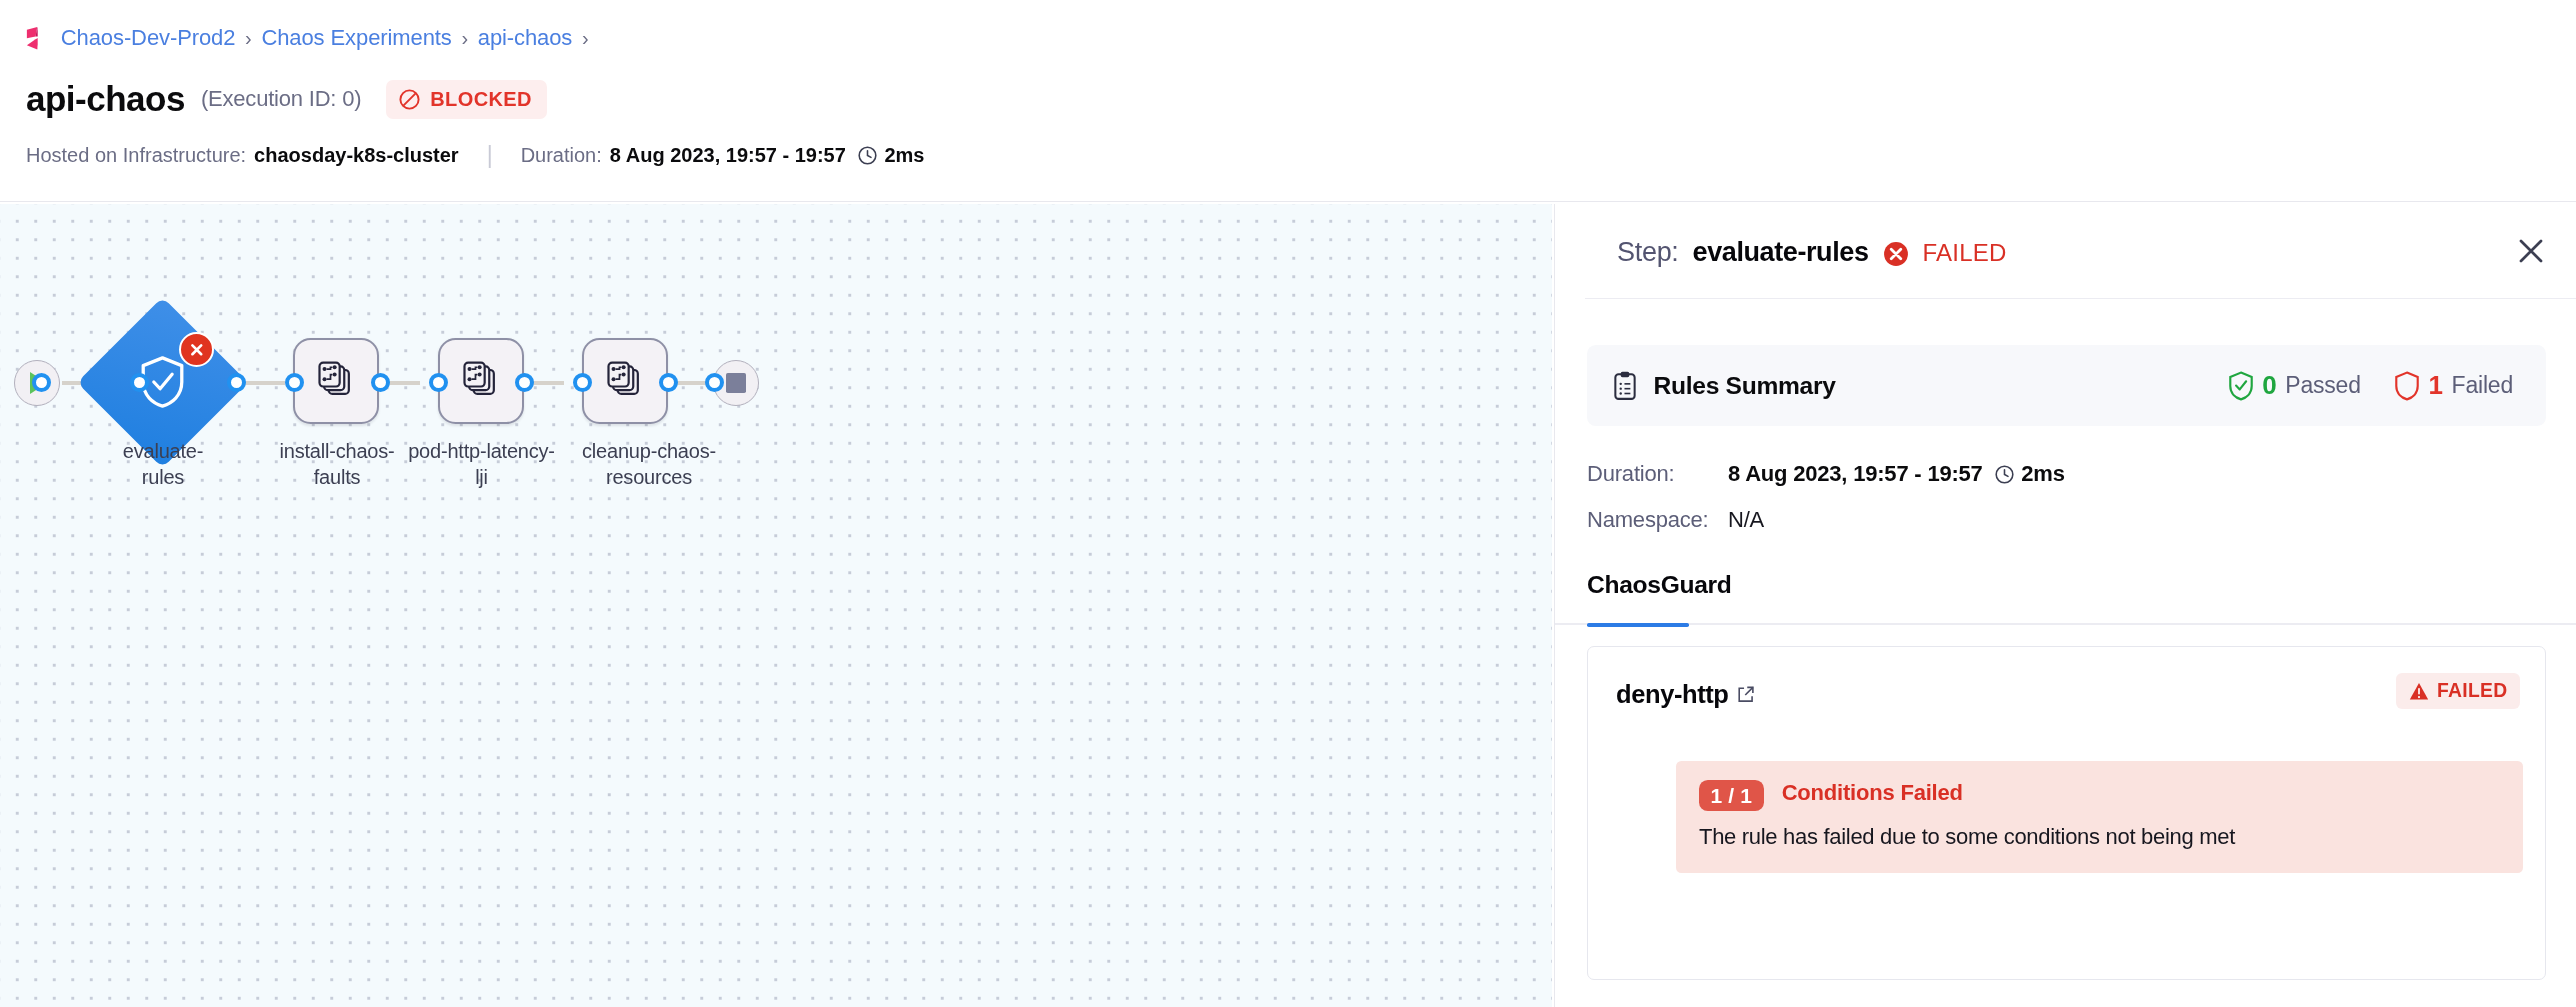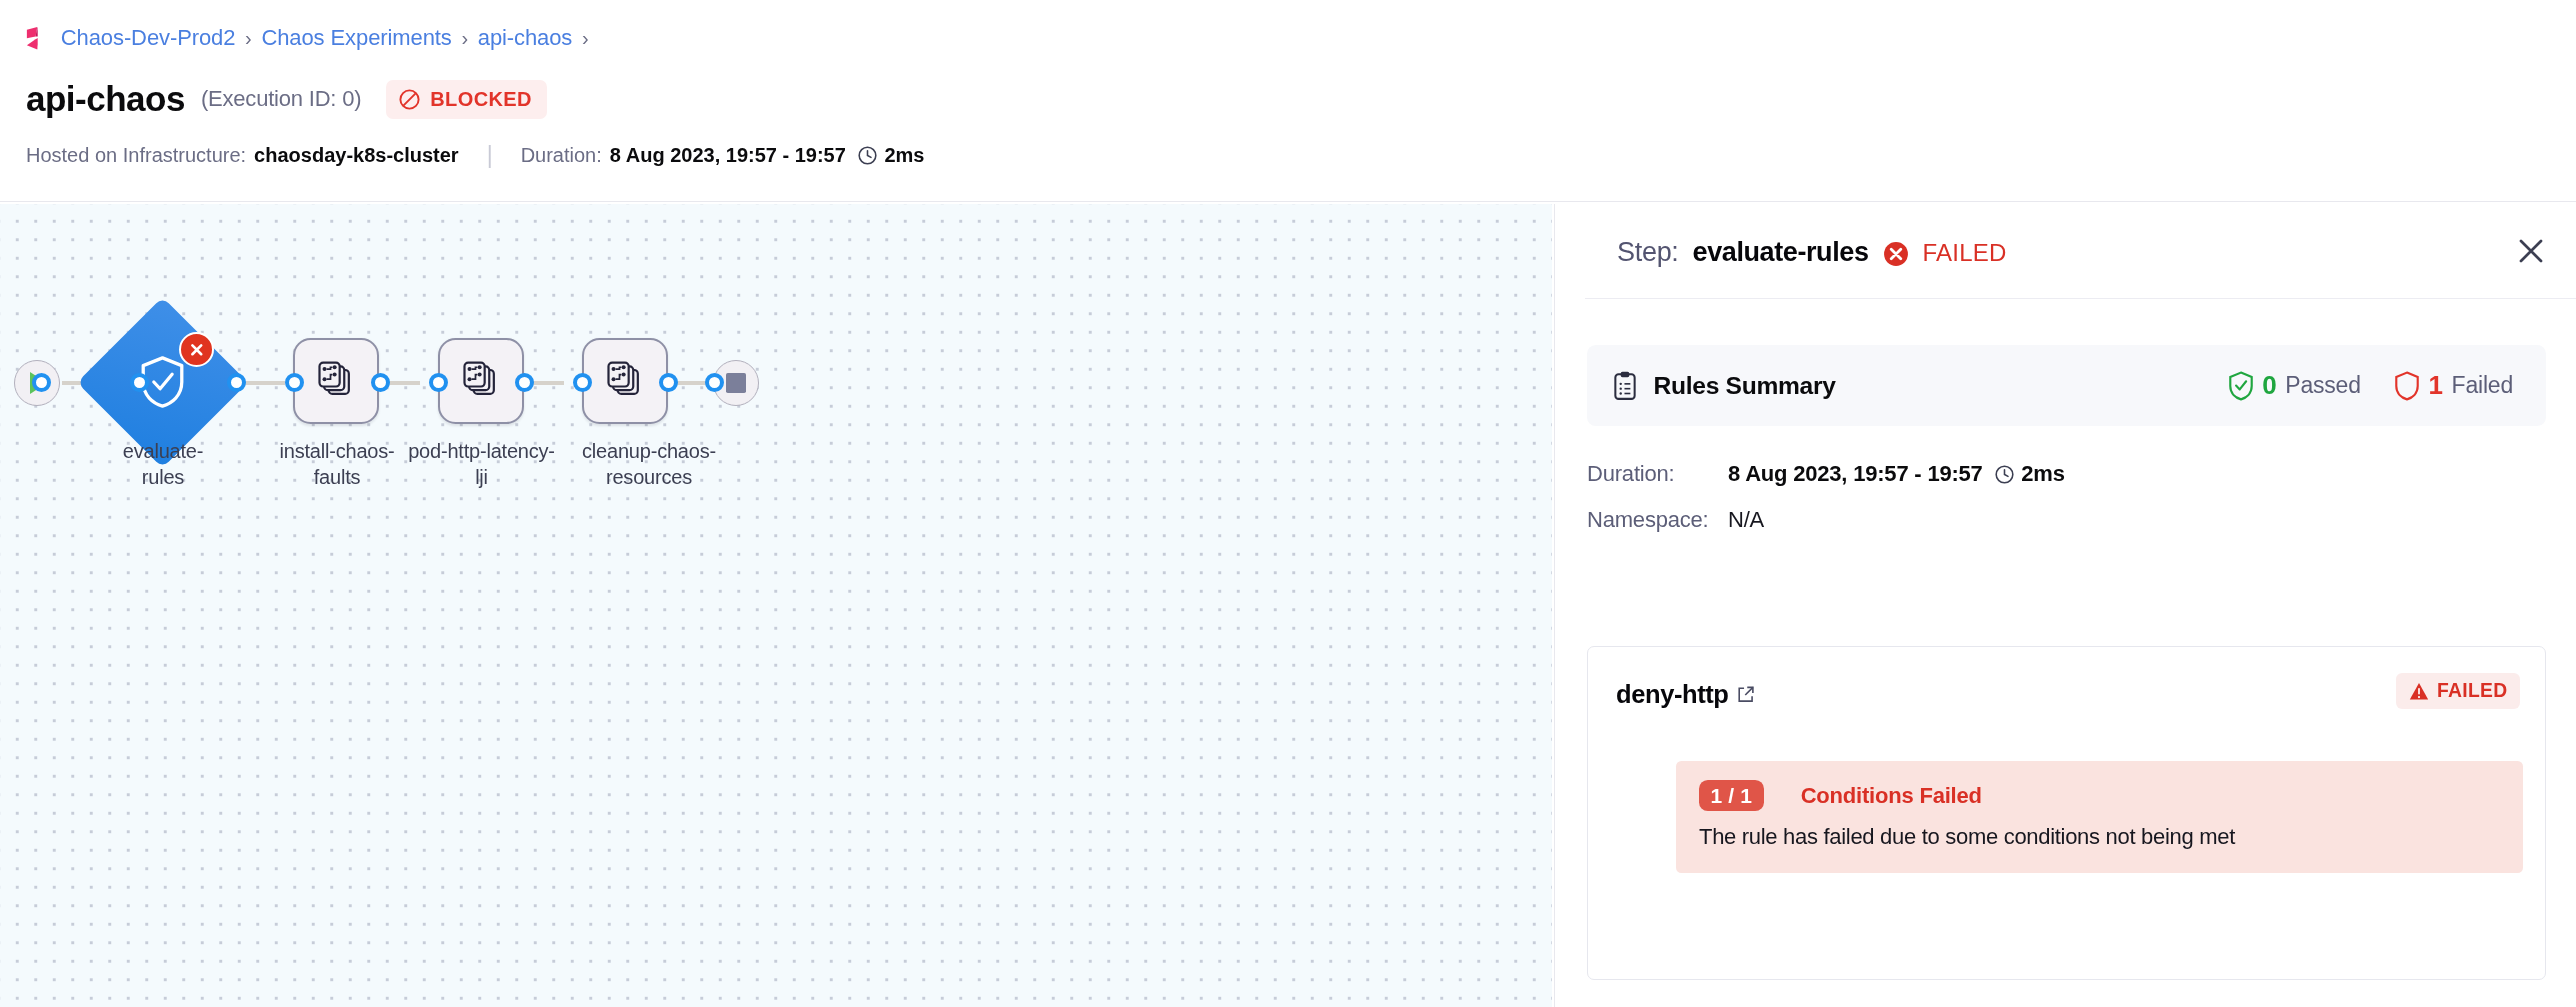--- a/index.html
+++ b/index.html
@@ -192,26 +192,26 @@
     display: inline-flex; align-items: center; gap: 8px;
     background: #fbeceb; color: #d93025; border-radius: 6.2px;
     padding: 7px 13px; font-size: 19.3px; font-weight: 700; letter-spacing: 0.3px;
   }
   .warn-tri { width: 20px; height: 18.5px; }
 
   .alert-box {
     position: absolute; top: 114px; left: 88px; width: 847px; height: 112px;
     background: #fae3df; border-radius: 5.3px; padding: 19.3px 0 0 23px;
   }
-  .alert-top { display: flex; align-items: center; gap: 1px; }
+  .alert-top { display: flex; align-items: flex-start; gap: 18px; }
   .ratio-pill {
     background: #e05548; color: #ffffff; border-radius: 8.8px;
     padding: 3.5px 11.4px; font-size: 21px; font-weight: 700; letter-spacing: 0.2px;
   }
-  .alert-head-txt { font-size: 22px; font-weight: 700; color: #d93025; letter-spacing:-0.2px;margin-left:36px; }
+  .alert-head-txt { font-size: 22px; font-weight: 700; color: #d93025; letter-spacing:-0.2px; }
   .alert-body-txt { margin-top: 13px; font-size: 22px; color: #17171f; letter-spacing:-0.3px; }
 
   .rule-footer {
     position: absolute; bottom: 0; left: 0; width: 100%; height: 67px;
     background: #fafbfd; border-top: 1.8px solid #eef0f4;
     display: flex; align-items: center; padding-left: 28px; gap: 12.3px;
     cursor: pointer;
   }
   .view-cond { font-size: 22px; color: #2b2d3f; letter-spacing:-0.2px; }
   .chev { width: 23px; height: 14px; }
@@ -418,20 +418,24 @@
         <circle cx="12" cy="12" r="9.5" fill="none" stroke="#3c3f52" stroke-width="1.8"></circle>
         <path d="M12 6.5 V12 L16 14.2" fill="none" stroke="#3c3f52" stroke-width="1.8" stroke-linecap="round"></path>
       </svg>
       <span class="kv-val" style="margin-left:0">2ms</span>
     </div>
     <div class="kv-row r2">
       <span class="kv-key">Namespace:</span>
       <span class="kv-val plain">N/A</span>
     </div>
 
+    <div class="tabs">
+      <div class="tab">ChaosGuard</div>
+      <div class="tab-underline"></div>
+    </div>
 
     <div class="rule-card">
       <div class="rule-head">
         <span class="rule-name">deny-http</span>
         <svg class="ext-link" viewBox="0 0 24 24">
           <path d="M10 4 H4 V20 H20 V14" fill="none" stroke="#4a4c63" stroke-width="2"></path>
           <path d="M14 3 H21 V10" fill="none" stroke="#4a4c63" stroke-width="2"></path>
           <line x1="21" y1="3" x2="11.5" y2="12.5" stroke="#4a4c63" stroke-width="2"></line>
         </svg>
         <span class="rule-status">

